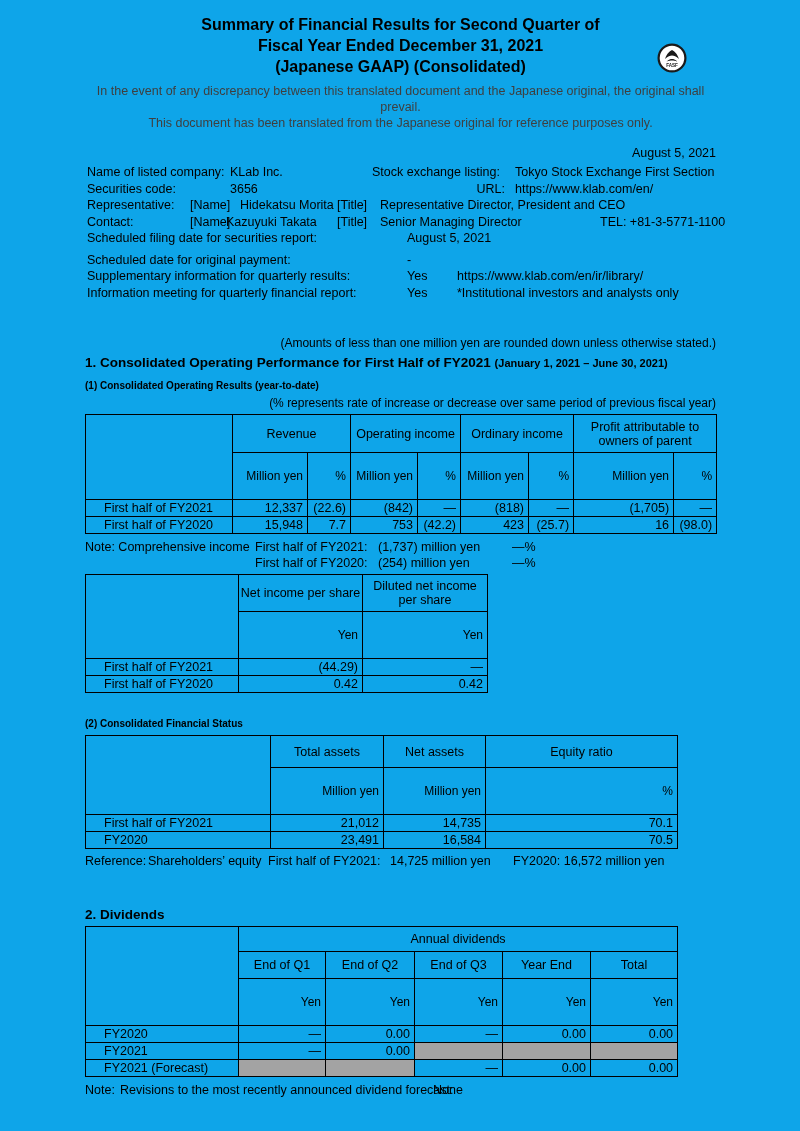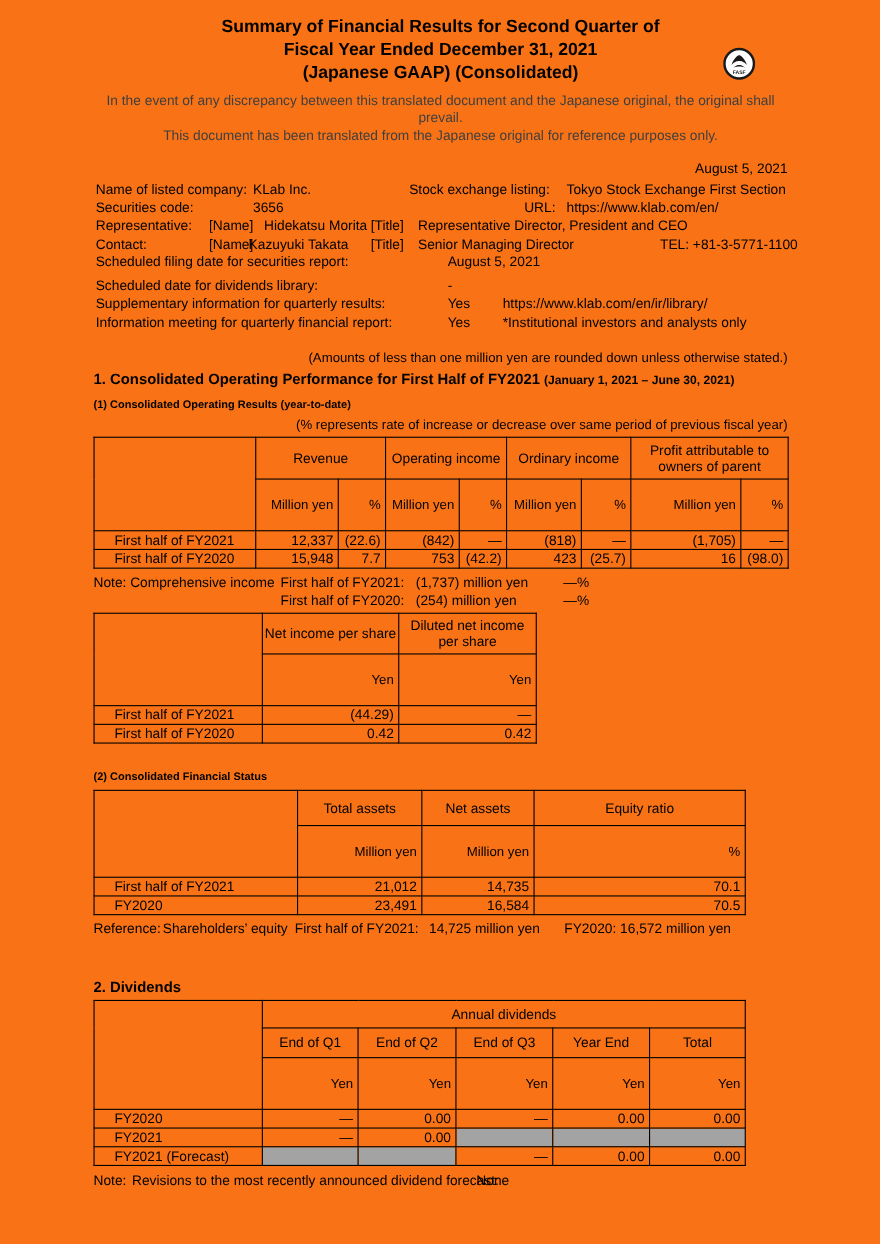--- a/index.html
+++ b/index.html
@@ -1,31 +1,31 @@
 <!DOCTYPE html>
 <html><head>
 <meta charset="utf-8">
 <style>
   * { margin:0; padding:0; box-sizing:border-box; }
   html,body { background:#fff; }
   body { font-family:"Liberation Sans","DejaVu Sans",sans-serif; color:#000; }
-  .page { position:relative; width:800px; height:1131px; background:#f97316; overflow:hidden; }
+  .page { position:relative; width:800px; height:1131px; background:#0ea5e9; overflow:hidden; }
   .content { padding:14px 84px 0 85px; }
 
   .title { text-align:center; font-weight:bold; font-size:16px; line-height:21px; }
   .disclaimer { margin-top:6px; text-align:center; font-size:12.5px; line-height:16px; color:#3f3f3f; }
   .date-line { margin-top:14px; text-align:right; font-size:12.5px; line-height:17px; }
 
   .company { margin-top:2px; font-size:12.5px; }
   .cline { position:relative; height:16.5px; }
   .cline > span { position:absolute; top:0; white-space:nowrap; line-height:16.5px; }
   .gap { margin-top:5px; }
   .alignr { text-align:right; }
 
-  .rounding-note { margin-top:16px; text-align:right; font-size:12px; line-height:16px; }
+  .rounding-note { margin-top:34px; text-align:right; font-size:12px; line-height:16px; }
   .h1 { margin-top:3px; font-size:13.5px; font-weight:bold; line-height:17px; }
   .h1-period { font-size:11px; }
   .sub { margin-top:5px; font-size:10px; font-weight:bold; line-height:17px; }
   .pct-note { margin-top:2px; text-align:right; font-size:12px; line-height:15px; }
 
   table.t { border-collapse:collapse; table-layout:fixed; font-size:12.5px; margin-top:3px; }
   table.t td { border:1px solid #000; overflow:hidden; vertical-align:middle; }
   .ctr { text-align:center; }
   tr.units td { text-align:right; font-size:12px; height:19px; padding:16px 4px; }
   tr.data td { height:17px; }
@@ -108,21 +108,21 @@
         <span style="left:141px">Kazuyuki Takata</span>
         <span style="left:252px">[Title]</span>
         <span style="left:295px">Senior Managing Director</span>
         <span style="left:515px">TEL: +81-3-5771-1100</span>
       </div>
       <div class="cline">
         <span style="left:2px">Scheduled filing date for securities report:</span>
         <span style="left:322px">August 5, 2021</span>
       </div>
       <div class="cline gap">
-        <span style="left:2px">Scheduled date for dividends library:</span>
+        <span style="left:2px">Scheduled date for original payment:</span>
         <span style="left:322px">-</span>
       </div>
       <div class="cline">
         <span style="left:2px">Supplementary information for quarterly results:</span>
         <span style="left:322px">Yes</span>
         <span style="left:372px">https://www.klab.com/en/ir/library/</span>
       </div>
       <div class="cline">
         <span style="left:2px">Information meeting for quarterly financial report:</span>
         <span style="left:322px">Yes</span>

